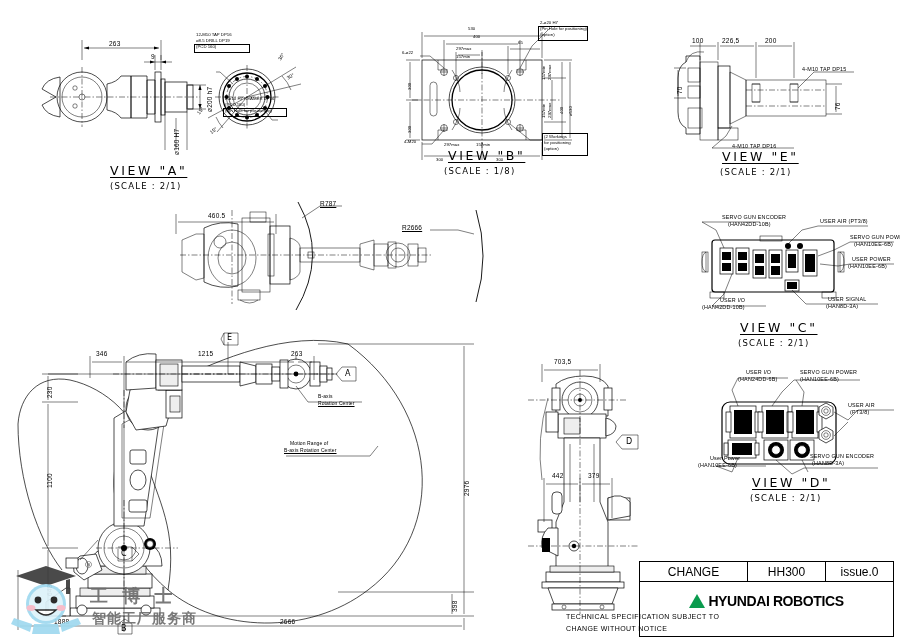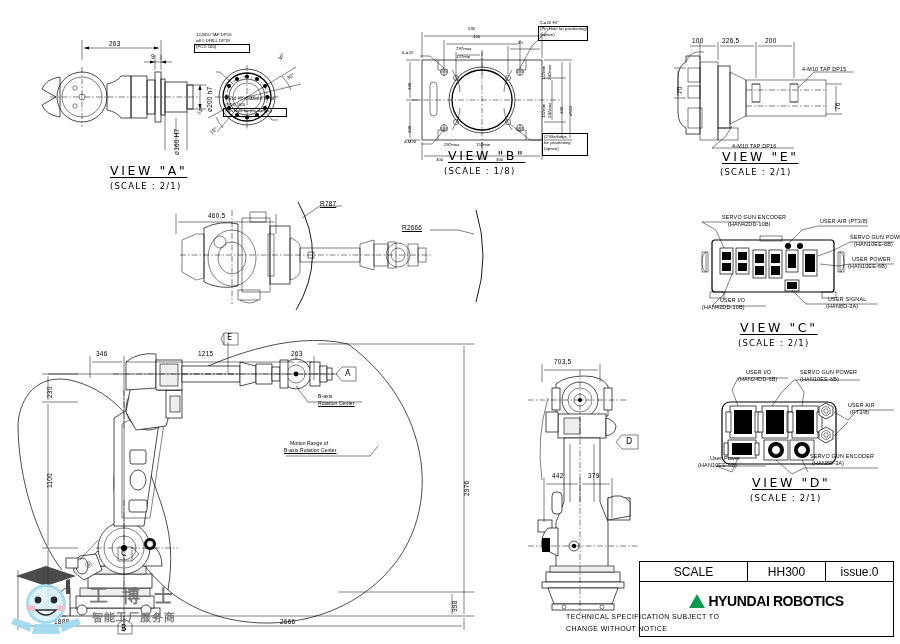--- a/index.html
+++ b/index.html
@@ -725,21 +725,21 @@
         </svg>
     <span class="txt arrowbox" style="left:10px;top:3px;">D</span>
   </div>
 </div>
 
 <span class="txt note7" style="left:566px;top:613px;letter-spacing:.4px;">TECHNICAL SPECIFICATION SUBJECT TO</span>
 <span class="txt note7" style="left:566px;top:625px;letter-spacing:.4px;">CHANGE WITHOUT NOTICE</span>
 
 <div id="titleblock">
   <div class="tbrow">
-    <div class="tbc" style="width:108px;">SCALE</div>
+    <div class="tbc" style="width:108px;">CHANGE</div>
     <div class="tbc" style="width:78px;">HH300</div>
     <div class="tbc" style="width:67px;">issue.0</div>
   </div>
   <div class="tbrow">
     <div class="brand">
       <span class="tri"></span>
       <span>HYUNDAI ROBOTICS</span>
     </div>
   </div>
 </div>
@@ -756,17 +756,17 @@
     <circle cx="48" cy="40" r="3.4" fill="#1b1b1b"></circle>
     <ellipse cx="25" cy="48" rx="4.5" ry="3" fill="#f7b8c6"></ellipse>
     <ellipse cx="55" cy="48" rx="4.5" ry="3" fill="#f7b8c6"></ellipse>
     <path d="M30 50 q10 10 20 0 z" fill="#fff" stroke="#1b1b1b" stroke-width="1.4"></path>
 
     <path d="M28 64 L52 64 L54 74 L26 74 z" fill="#9fd9ef"></path>
     <path d="M26 64 L8 58 L5 64 L24 72 z" fill="#9fd9ef"></path>
     <path d="M54 64 L72 58 L75 64 L56 72 z" fill="#9fd9ef"></path>
   </svg>
   <span class="wm-cn" style="left:86px;top:28px;font-size:18px;letter-spacing:4px;">工 博 士</span>
-  <span class="wm-cn" style="left:88px;top:54px;font-size:11px;letter-spacing:1px;">智能工厂服务商</span>
+  <span class="wm-cn" style="left:88px;top:54px;font-size:14px;letter-spacing:1px;">智能工厂服务商</span>
   <span class="wm-cn" style="left:80px;top:4px;font-size:9px;">®</span>
 </div>
 
 </div>
 
 </body></html>

